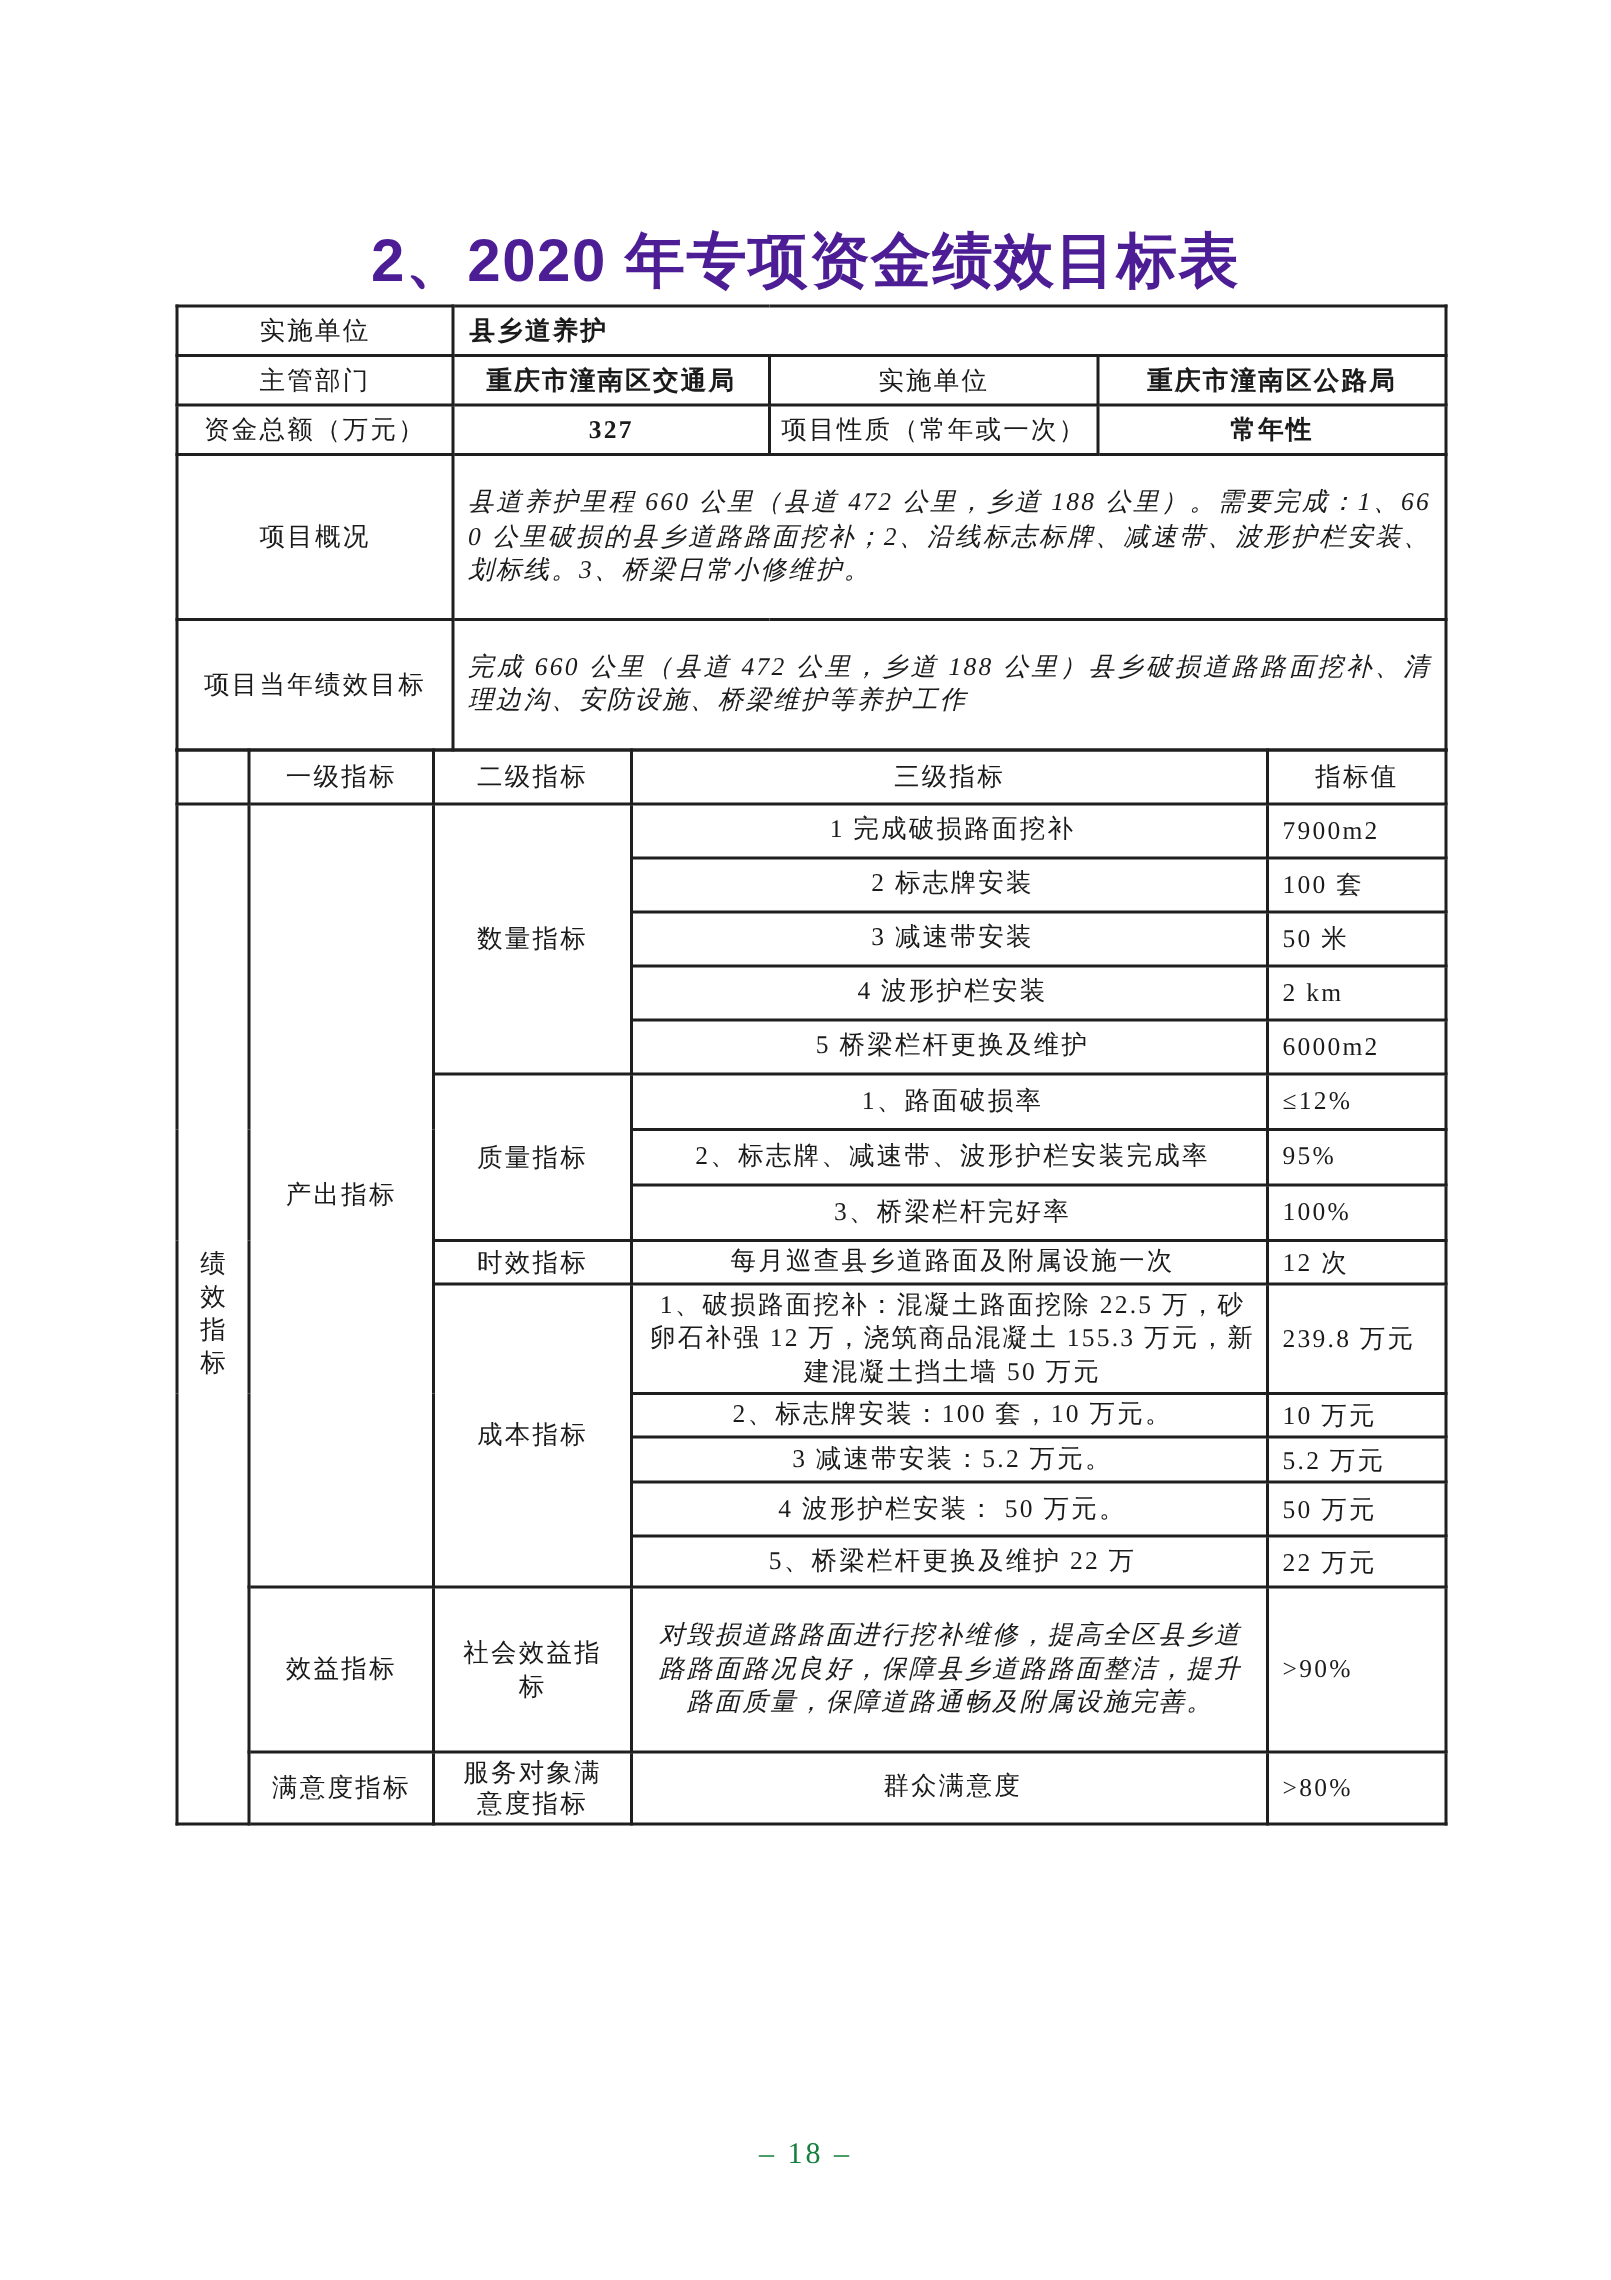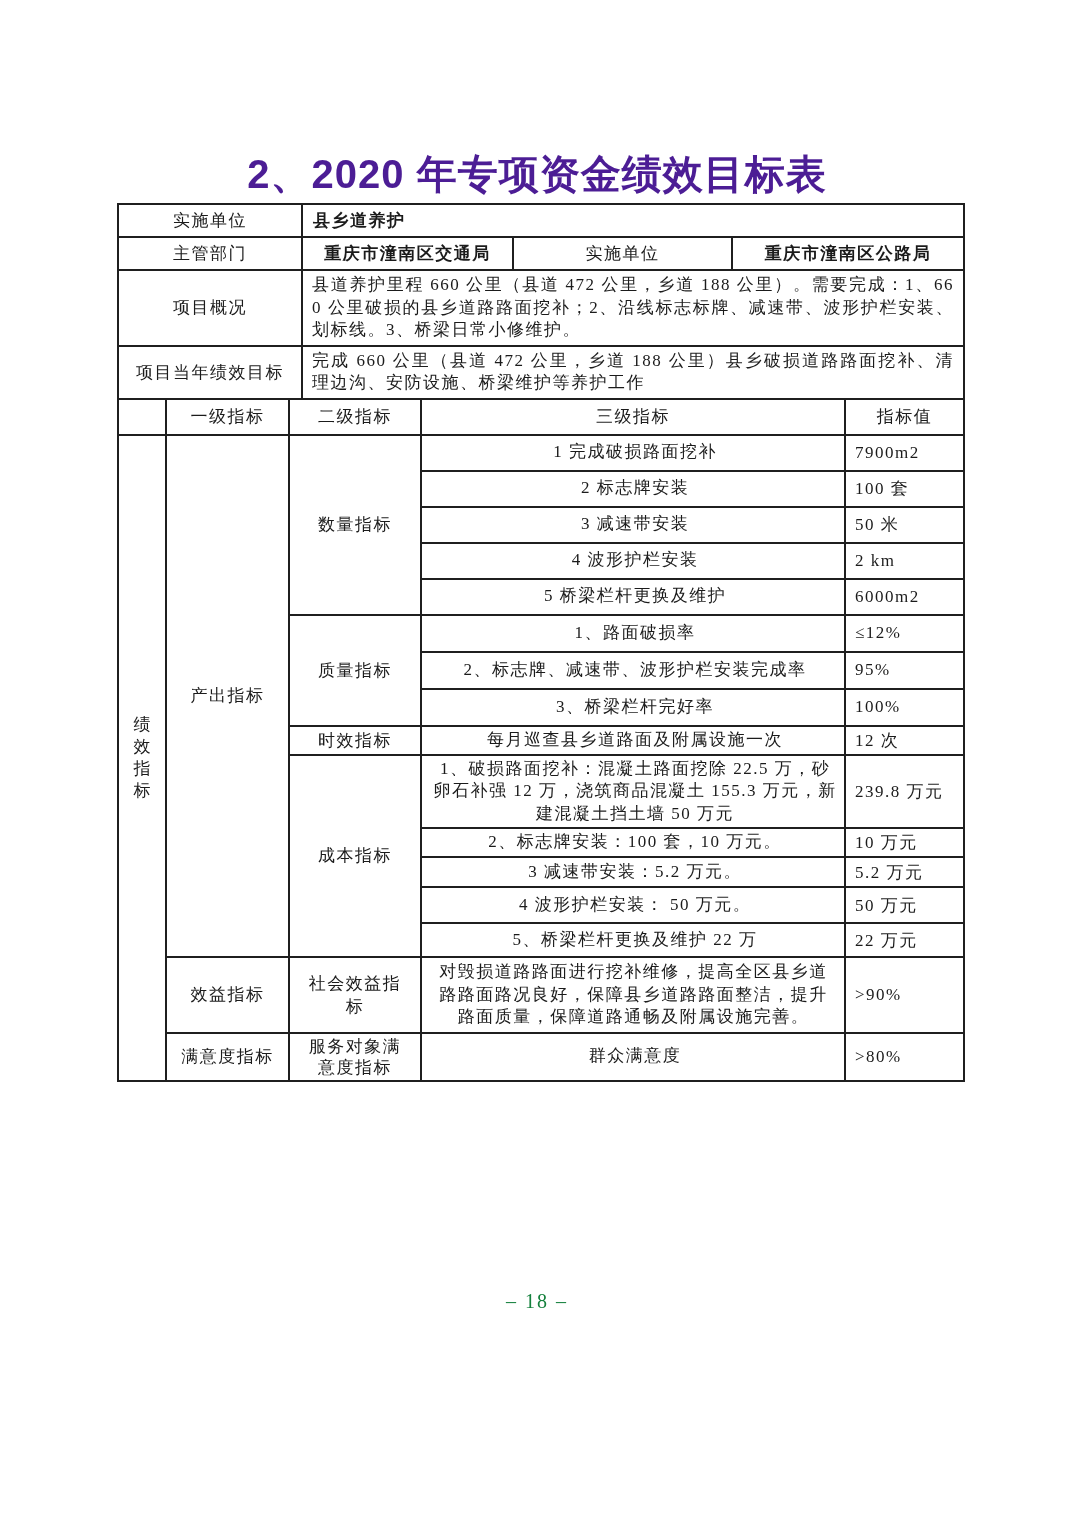--- a/index.html
+++ b/index.html
@@ -47,21 +47,22 @@
     vertical-align: middle;
     word-break: break-all;
   }
   td.lbl   { text-align: center; }
   td.val   { text-align: center; font-weight: bold; }
   td.left  { text-align: left; padding-left: 10px; }
   td.long  {
     text-align: justify;
     text-justify: inter-ideograph;
     line-height: 22.5px;
-    padding: 3px 9px;
+    padding: 20px 9px;
+    font-style: italic;
   }
   td.name  { text-align: center; padding-left: 10px; line-height: 22.5px; }
   td.value { text-align: left; padding-left: 9px; }
   td.vert  { text-align: center; vertical-align: middle; padding: 0; margin-left: 26px; }
   .vtext {
     display: inline-block;
     width: 1.1em;
     word-break: break-all;
     line-height: 22px;
     letter-spacing: 0;
@@ -94,20 +95,26 @@
       <tr style="height:33px">
         <td class="lbl">实施单位</td>
         <td class="val left" colspan="3">县乡道养护</td>
       </tr>
       <tr style="height:33px">
         <td class="lbl">主管部门</td>
         <td class="val">重庆市潼南区交通局</td>
         <td class="lbl">实施单位</td>
         <td class="val">重庆市潼南区公路局</td>
       </tr>
+      <tr style="height:33px">
+        <td class="lbl">资金总额（万元）</td>
+        <td class="val">327</td>
+        <td class="lbl">项目性质（常年或一次）</td>
+        <td class="val">常年性</td>
+      </tr>
       <tr style="height:68px">
         <td class="lbl">项目概况</td>
         <td class="long" colspan="3">县道养护里程 660 公里（县道 472 公里，乡道 188 公里）。需要完成：1、660 公里破损的县乡道路路面挖补；2、沿线标志标牌、减速带、波形护栏安装、划标线。3、桥梁日常小修维护。</td>
       </tr>
       <tr style="height:50px">
         <td class="lbl">项目当年绩效目标</td>
         <td class="long" colspan="3">完成 660 公里（县道 472 公里，乡道 188 公里）县乡破损道路路面挖补、清理边沟、安防设施、桥梁维护等养护工作</td>
       </tr>
     </tbody>
   </table>

